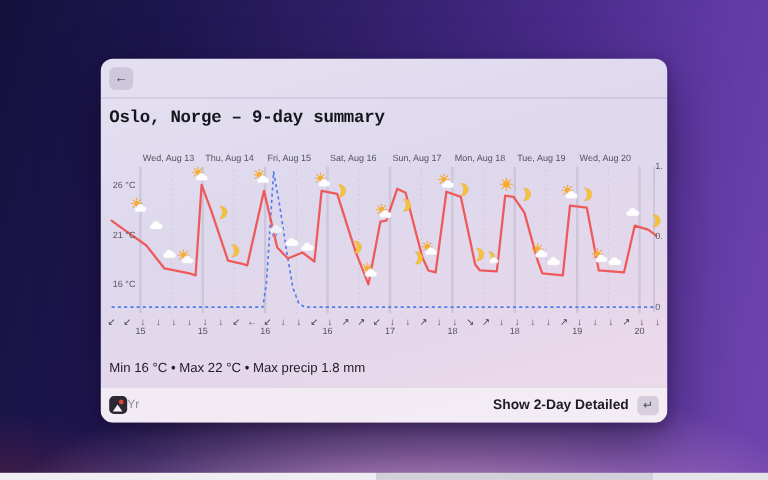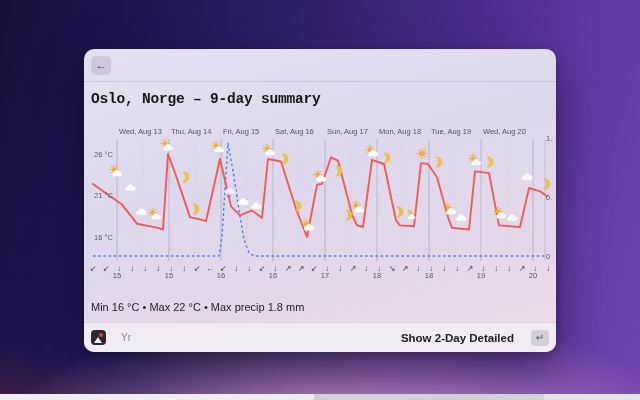--- a/index.html
+++ b/index.html
@@ -27,23 +27,23 @@
   #chart-svg{position:absolute;left:0;top:0;}
   .stats{position:absolute;left:7px;top:252px;font-size:11px;color:#1d1c23;}
   .action-bar{
     position:absolute;left:0;right:0;bottom:0;height:30px;box-sizing:border-box;
     border-top:1px solid rgba(85,70,120,.16);background:rgba(246,243,248,.72);
     display:flex;align-items:center;padding:0 7px;
   }
   .yr-icon{width:15px;height:15px;border-radius:4px;background:#2b2833;position:relative;overflow:hidden;flex:0 0 auto;}
   .yr-icon .mtn{position:absolute;left:3px;bottom:2px;width:0;height:0;border-left:4.5px solid transparent;border-right:4.5px solid transparent;border-bottom:6px solid #f4f2f5;}
   .yr-icon .sun{position:absolute;right:3px;top:2.5px;width:4px;height:4px;border-radius:50%;background:#e0442e;}
-  .app-label{margin-left:15px;font-size:10px;color:#8b8894;}
+  .app-label{margin-left:0;font-size:10px;color:#8b8894;}
   .spacer{flex:1;}
-  .action-label{font-size:11.5px;font-weight:bold;color:#1d1c23;margin-right:17px;}
+  .action-label{font-size:11.5px;font-weight:bold;color:#1d1c23;margin-right:7px;}
   .keycap{width:18px;height:16px;border-radius:4px;background:rgba(110,100,140,.22);display:flex;align-items:center;justify-content:center;font-size:10px;color:#4f4c59;}
 </style>
 </head>
 <body>
 
 <div class="window">
   <div class="win-header">
     <div class="back-btn">
       <span>←</span>
     </div>

